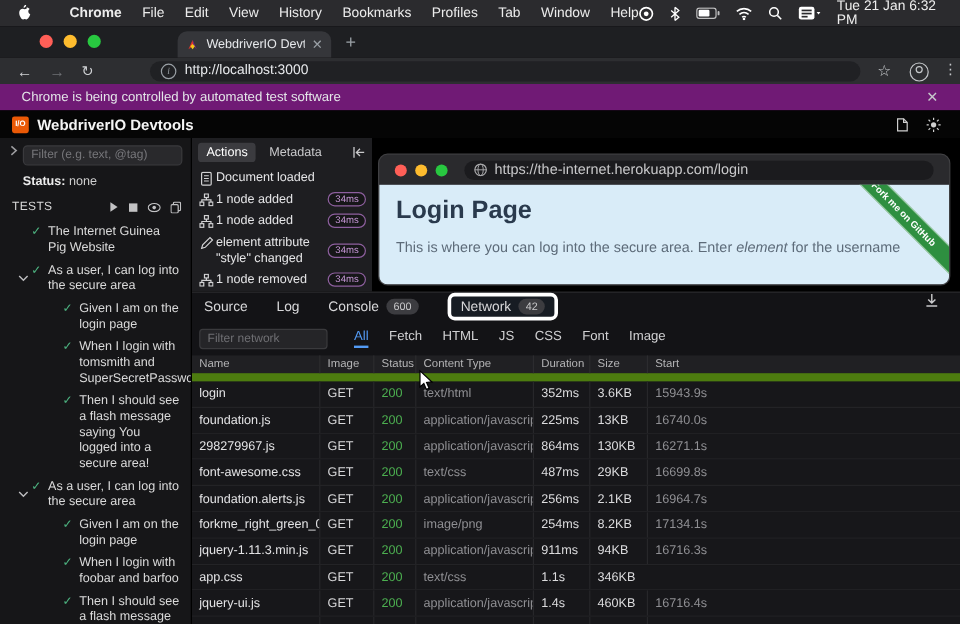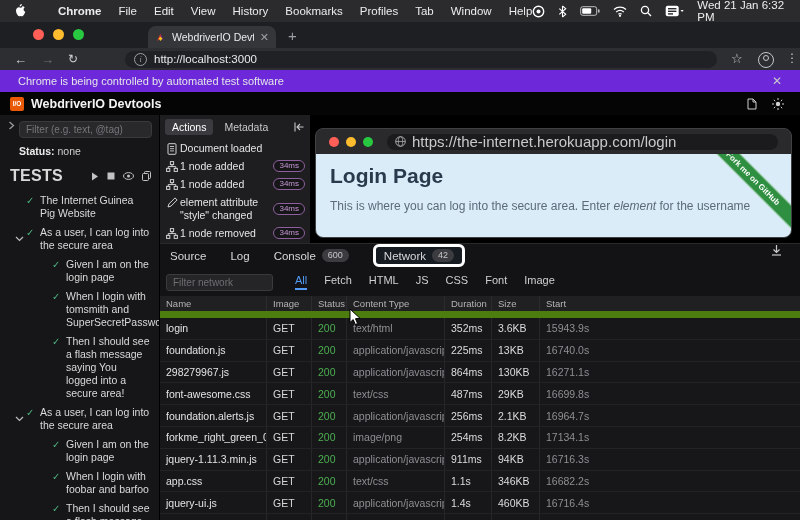--- a/index.html
+++ b/index.html
@@ -35,21 +35,21 @@
     display:flex;align-items:center;padding:0 9px;box-sizing:border-box;gap:7px}
   #urlpill .info-i{width:11px;height:11px;border:1px solid #9aa0a6;border-radius:50%;color:#9aa0a6;
     font-size:8px;display:flex;align-items:center;justify-content:center;font-style:italic;font-family:"Liberation Serif",serif}
   #urlpill .url{color:#e8eaed;font-size:11.5px}
   #star{position:absolute;left:731px;top:3px;color:#c4c7ca;font-size:13px}
   #avatar{position:absolute;left:758px;top:3.5px;width:14px;height:14px;border:1.4px solid #c4c7ca;border-radius:50%}
   #avatar:after{content:"";position:absolute;left:4px;top:2.5px;width:4px;height:4px;border:1px solid #c4c7ca;border-radius:50%}
   #kebab{position:absolute;left:786px;top:3px;color:#c4c7ca;font-size:12px;letter-spacing:0}
 
   
-  #infobar{position:absolute;left:0;top:70px;width:800px;height:22px;background:#6d28d9;display:flex;align-items:center;
+  #infobar{position:absolute;left:0;top:70px;width:800px;height:22px;background:#701a75;display:flex;align-items:center;
     color:#e3e5e8;font-size:11px;padding:0 18px;box-sizing:border-box}
   #infobar .close{margin-left:auto;color:#c6c8cb;font-size:12px}
 
   
   #appheader{position:absolute;left:0;top:92px;width:800px;height:23px;background:#050505;display:flex;align-items:center;
     padding:0 10px;box-sizing:border-box}
   #logo{width:14px;height:14px;background:#ea5906;border-radius:2px;color:#fff;font-size:6.5px;font-weight:bold;
     display:flex;align-items:center;justify-content:center}
   #appheader .title{color:#f4f4f4;font-size:12.5px;font-weight:bold;margin-left:7px}
   #appheader .right{margin-left:auto;display:flex;gap:15px;color:#cfcfcf;padding-right:6px}
@@ -57,21 +57,21 @@
   
   #sidebar{position:absolute;left:0;top:115px;width:160px;height:405px;background:#161618;overflow:hidden;box-sizing:border-box;border-right:1px solid #000}
   #sidebar-top{padding:6px 7px 0 8px;display:flex;align-items:flex-start;gap:4px}
   #sidebar-collapse{color:#9b9b9e}
   #filter-input{flex:1;min-width:0;height:15px;background:#29292c;border:1px solid #3a3a3d;border-radius:4px;
     color:#bbb;font-size:10px;padding:0 6px;outline:none;font-family:"Liberation Sans",sans-serif}
   #filter-input::placeholder{color:#76767a}
   #status-row{padding:7px 0 0 19px;font-size:10.5px;color:#cfcfcf}
   #status-row b{color:#ececec}
   #tests-row{display:flex;align-items:center;padding:10px 8px 0 10px}
-  #tests-row .lbl{color:#d9d9d9;font-weight:bold;font-size:16px;letter-spacing:.3px}
+  #tests-row .lbl{color:#d9d9d9;font-weight:normal;font-size:10px;letter-spacing:.3px}
   #tests-row .ics{margin-left:auto;display:flex;gap:8px;color:#c2c2c4}
   #test-tree{padding:9px 4px 0 12px;font-size:10.5px;color:#dadada;line-height:13px}
   .tree-item{display:grid;grid-template-columns:14px 14px 1fr;margin-bottom:6px;column-gap:0}
   .tree-item.lvl2{padding-left:26px}
   .tree-item .chv{color:#bdbdbf}
   .tree-item .chk{color:#4db380;font-size:10px}
   .tree-item .lbl{padding-right:4px}
 
   
   #actions{position:absolute;left:160px;top:115px;width:150px;height:128px;background:#1e1e21;overflow:hidden;box-sizing:border-box}
@@ -84,22 +84,22 @@
   .action-row .aic{color:#d2d2d4;width:12px;flex:none;margin-top:1px}
   .action-row .albl{flex:1;min-width:0}
   .action-row .badge{flex:none;align-self:center;border:1px solid #8d5f9e;color:#c495d4;border-radius:8px;
     font-size:8px;padding:0 5px;line-height:10px;background:rgba(0,0,0,.25)}
 
   
   #preview{position:absolute;left:315px;top:128px;width:477px;height:110px;background:#2a2a2d;
     border:1px solid #404043;border-radius:8px;box-sizing:border-box;overflow:hidden}
   #preview-bar{height:25px;display:flex;align-items:center;padding:0 13px;gap:7px}
   .pdot{width:10px;height:10px;border-radius:50%}
-  #preview-url{flex:1;margin-left:7px;height:16px;background:#1b1b1e;border-radius:8px;display:flex;align-items:center;
-    gap:6px;padding:0 8px;color:#c9c9cb;font-size:15px;white-space:nowrap;overflow:hidden}
+  #preview-url{flex:1;margin-left:7px;height:16px;background:#1b1b1e;border-radius:8px;display:flex;
+    gap:6px;padding:0 8px;color:#c9c9cb;font-size:12px;white-space:nowrap;overflow:hidden}
   #preview-page{position:relative;height:83px;background:#d9ecf8;padding:6px 14px;box-sizing:border-box;overflow:hidden}
   #preview-page h1{margin:4px 0 0 0;font-size:21px;color:#2a3a4d;font-family:"Liberation Sans",sans-serif}
   #preview-page p{margin:11px 0 0 0;font-size:12px;color:#5d6b79;white-space:nowrap}
   #ribbon{position:absolute;right:-42px;top:16px;width:160px;transform:rotate(45deg);background:#2e8f40;
     color:#fff;font-size:8px;font-weight:bold;text-align:center;padding:3px 0;
     border-top:1px solid rgba(255,255,255,.5);border-bottom:1px solid rgba(255,255,255,.5)}
 
   
   #devtools{position:absolute;left:160px;top:243px;width:640px;height:277px;background:#131316;box-sizing:border-box;border-top:1px solid #2a2a2c}
   #dt-tabsrow{height:25px;display:flex;align-items:flex-start;padding:0 10px;box-sizing:border-box}
@@ -188,21 +188,21 @@
       </span>
     <span class="icn">
         <svg width="19" height="12" viewBox="0 0 19 12">
           <rect x="0.7" y="0.7" width="13" height="10.6" rx="2" fill="#fff"></rect>
           <rect x="3" y="3" width="8.4" height="1.4" fill="#2b2b2e"></rect>
           <rect x="3" y="5.6" width="8.4" height="1.4" fill="#2b2b2e"></rect>
           <rect x="3" y="8.2" width="5" height="1.4" fill="#2b2b2e"></rect>
           <path d="M15.5 5l1.6 2 1.6-2z" fill="#fff"></path>
         </svg>
       </span>
-    <span class="clock">Wed 21 Jan 6:32 PM</span>
+    <span class="clock">Tue 21 Jan 6:32 PM</span>
   </span>
 </div>
 
 <div id="tabstrip">
   <span class="tl r"></span>
   <span class="tl y"></span>
   <span class="tl g"></span>
   <div id="tab">
     <span class="icn">
       <svg width="11" height="11" viewBox="0 0 16 16">
@@ -555,21 +555,20 @@
         <div class="td">94KB</div>
         <div class="td">16716.3s</div>
       </div>
       <div class="tr">
         <div class="td">app.css</div>
         <div class="td">GET</div>
         <div class="td">200</div>
         <div class="td">text/css</div>
         <div class="td">1.1s</div>
         <div class="td">346KB</div>
-        <div class="td">16682.2s</div>
       </div>
       <div class="tr">
         <div class="td">jquery-ui.js</div>
         <div class="td">GET</div>
         <div class="td">200</div>
         <div class="td">application/javascript</div>
         <div class="td">1.4s</div>
         <div class="td">460KB</div>
         <div class="td">16716.4s</div>
       </div>

